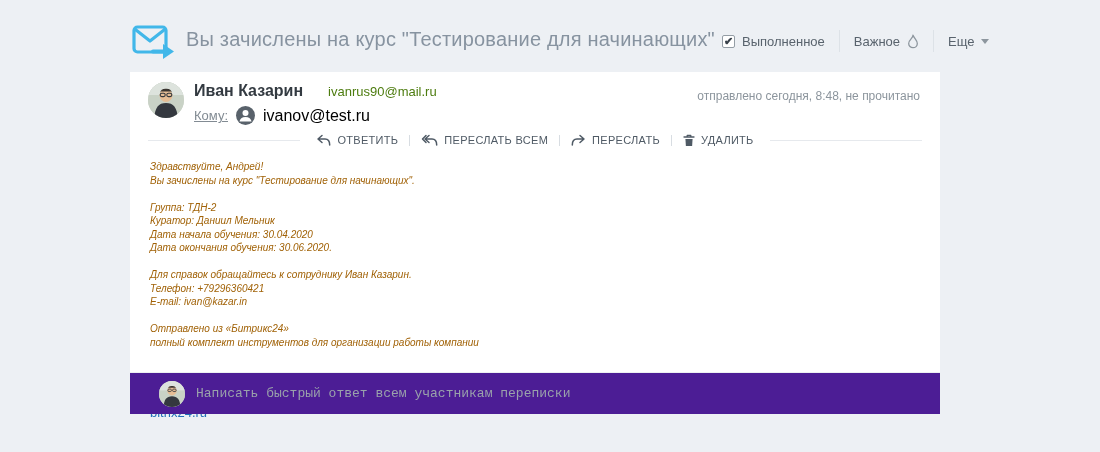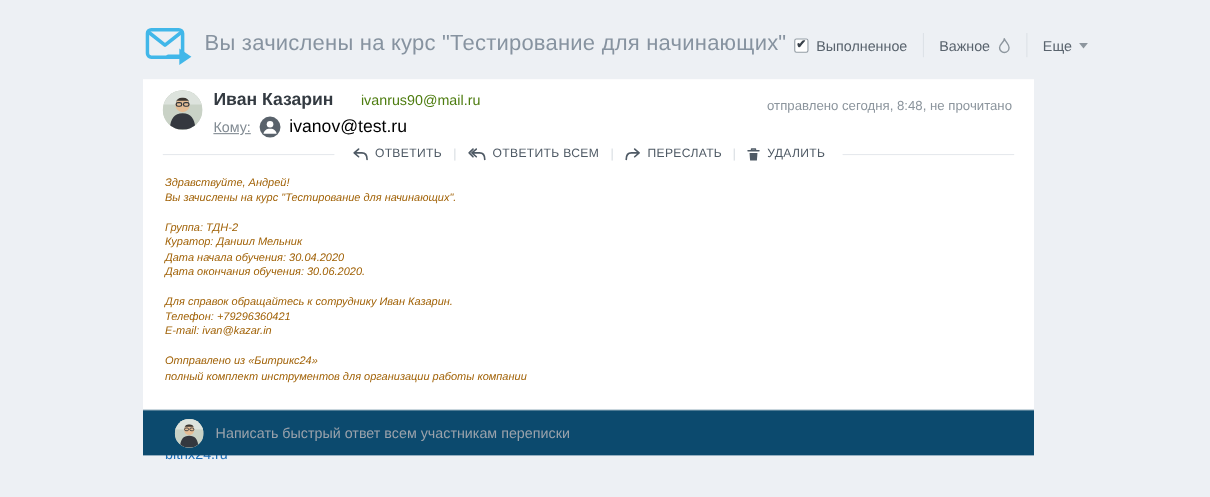--- a/index.html
+++ b/index.html
@@ -82,22 +82,22 @@
     font-style:italic;
   }
   .mail-link {
     position:absolute; left:20px; top:333px;
     font-size:13px; color:#1f6fb8; text-decoration:none; cursor:pointer;
   }
 
   
   .quick-reply {
     position:absolute; left:0; right:0; bottom:0; height:42px;
-    background:#0c4a6e; border-top:1px solid #edf0f2;
-    display:flex; align-items:center; cursor:text;
+    background:#4c1d95; border-top:1px solid #edf0f2;
+    display:flex; align-items:center; cursor:text;font-family:Liberation Mono, monospace;
   }
   .avatar-sm {
     width:26px; height:26px; border-radius:50%; overflow:hidden;
     background:#cfd5cd; margin-left:29px; flex:0 0 auto;
   }
   .quick-reply-text { font-size:13px; color:#9aa2ab; margin-left:11px; white-space:nowrap; }
 </style>
 </head>
 <body>
 
@@ -170,21 +170,21 @@
         <path d="M6 1.5 L2 5 L6 8.5 M2 5 h7 c3.2 0 4.7 2 4.7 6" stroke="#4f5a65" stroke-width="1.5" stroke-linecap="round" stroke-linejoin="round"></path>
       </svg>
       <span>ОТВЕТИТЬ</span>
     </div>
     <div class="action-sep"></div>
     <div class="action-btn">
       <svg width="17" height="13" viewBox="0 0 17 13" fill="none">
         <path d="M8 1.5 L4 5 L8 8.5 M4 5 h7 c3.2 0 4.7 2 4.7 6" stroke="#4f5a65" stroke-width="1.5" stroke-linecap="round" stroke-linejoin="round"></path>
         <path d="M5 1.5 L1.5 5 L5 8.5" stroke="#4f5a65" stroke-width="1.5" stroke-linecap="round" stroke-linejoin="round"></path>
       </svg>
-      <span>ОТВЕТИТЬ ВСЕМ</span>
+      <span>ПЕРЕСЛАТЬ ВСЕМ</span>
     </div>
     <div class="action-sep"></div>
     <div class="action-btn">
       <svg width="15" height="13" viewBox="0 0 15 13" fill="none">
         <path d="M9 1.5 L13 5 L9 8.5 M13 5 h-7 c-3.2 0 -4.7 2 -4.7 6" stroke="#4f5a65" stroke-width="1.5" stroke-linecap="round" stroke-linejoin="round"></path>
       </svg>
       <span>ПЕРЕСЛАТЬ</span>
     </div>
     <div class="action-sep"></div>
     <div class="action-btn">

